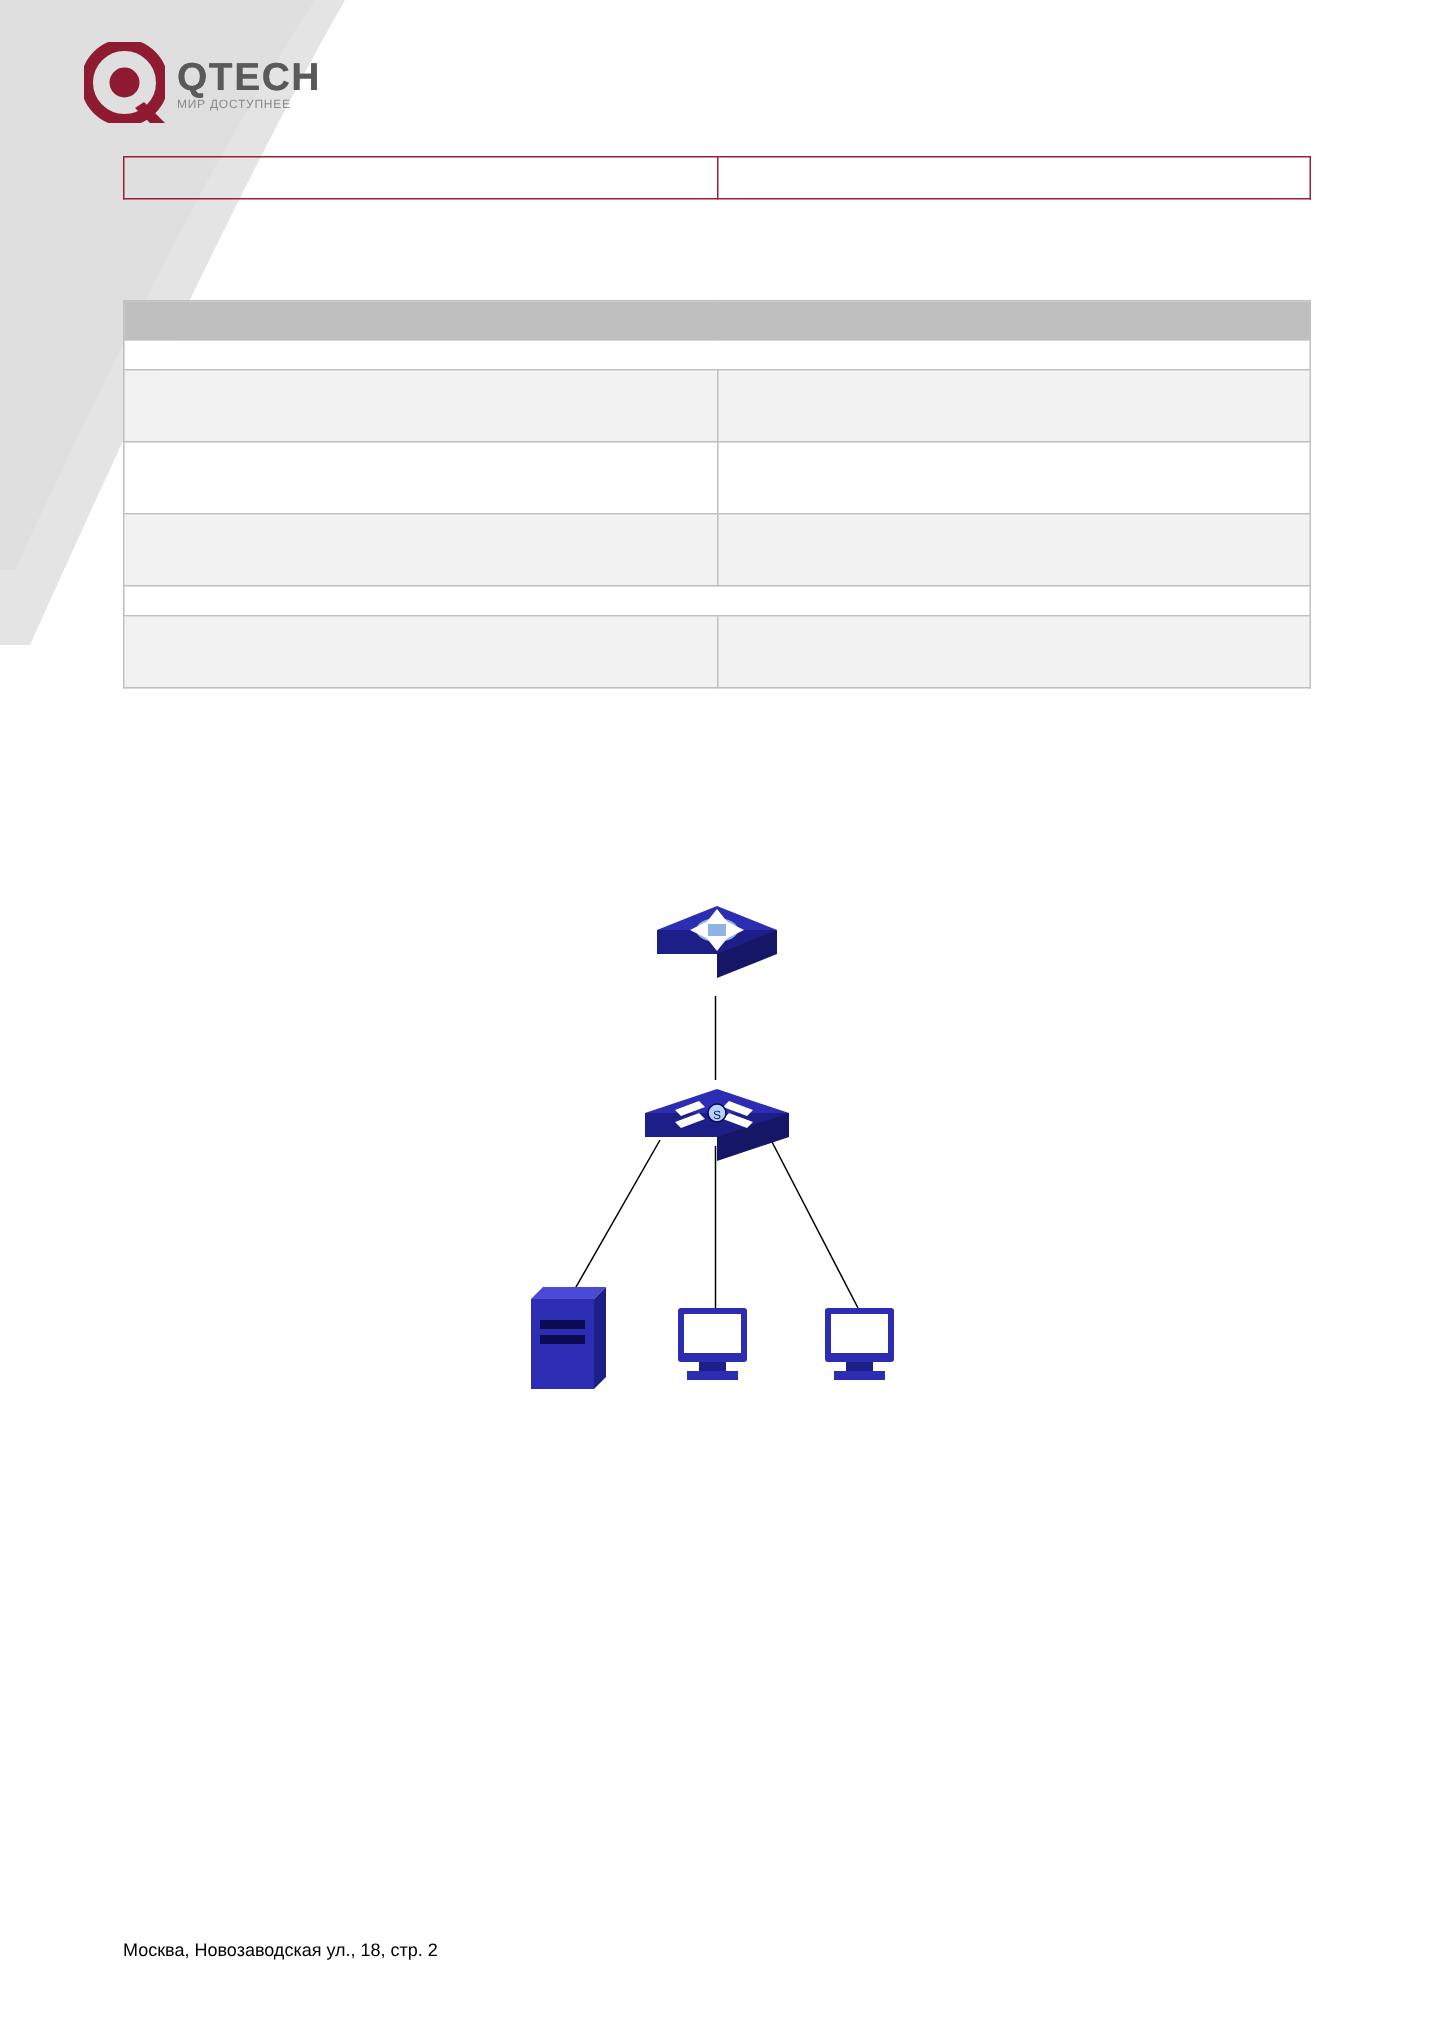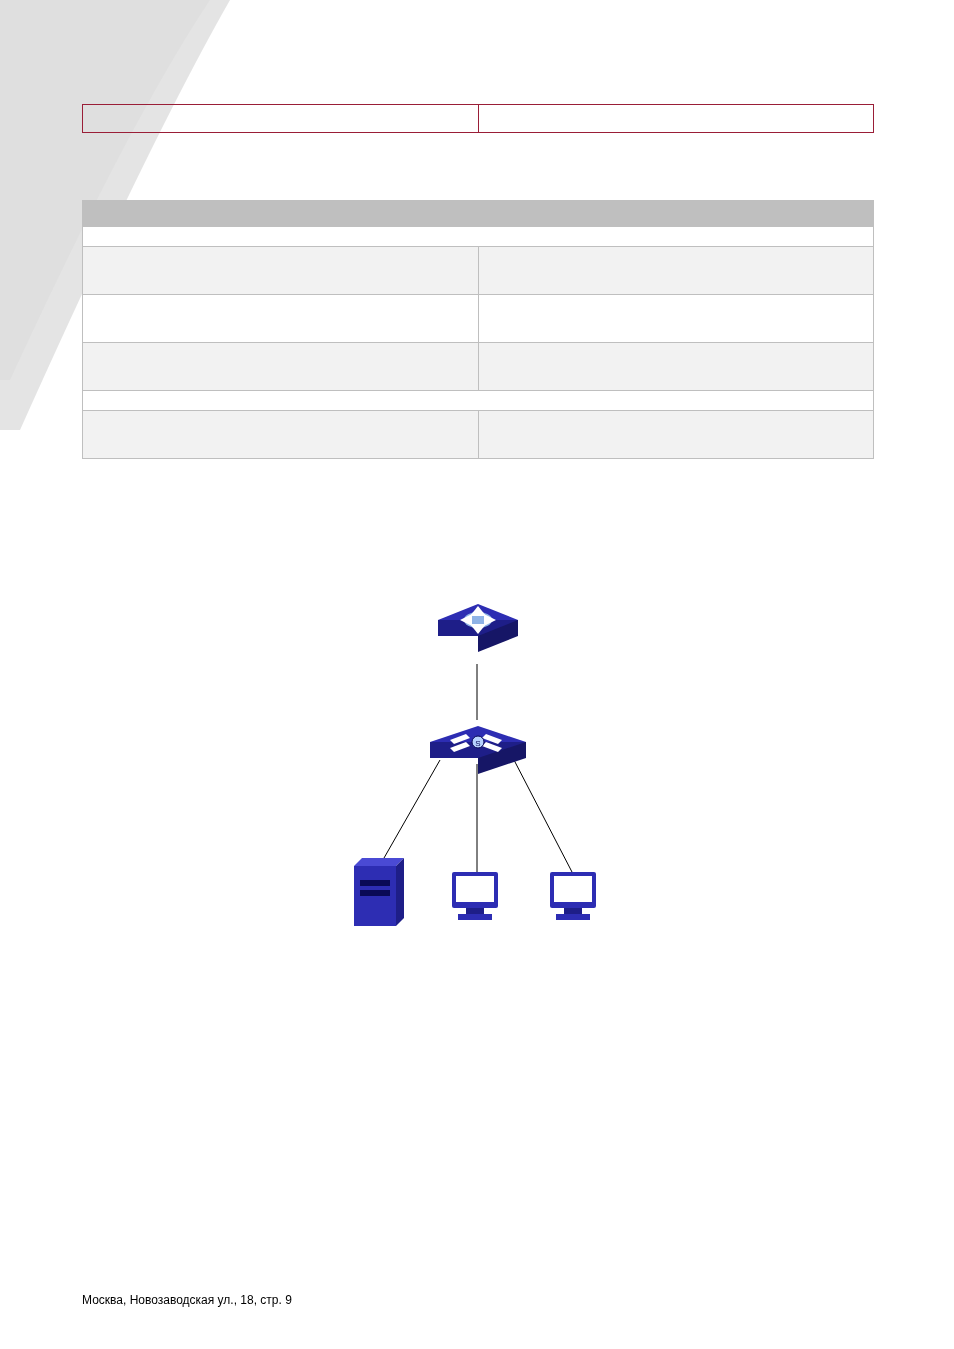--- a/index.html
+++ b/index.html
@@ -34,20 +34,31 @@
 
 <div class="page">
 
   <div class="gray-tri">
     <svg width="230" height="430" viewBox="0 0 230 430">
       <path d="M0,0 L230,0 Q150,140 20,430 L0,430 Z" fill="#c9c9c9" opacity="0.5"></path>
       <path d="M0,0 L210,0 Q130,120 10,380 L0,380 Z" fill="#dcdcdc" opacity="0.6"></path>
     </svg>
   </div>
 
+  <div class="logo-wrap">
+    <svg class="logo-q" viewBox="0 0 54 54">
+      <circle cx="27" cy="27" r="25" fill="none" stroke="#8e1b32" stroke-width="8"></circle>
+      <circle cx="27" cy="27" r="10" fill="#8e1b32"></circle>
+      <polygon points="40,40 54,54 44,54 34,44" fill="#8e1b32"></polygon>
+    </svg>
+    <div class="logo-txt">
+      <div class="brand">QTECH</div>
+      <div class="tagline">МИР ДОСТУПНЕЕ</div>
+    </div>
+  </div>
 
   <table class="hdr-tbl">
     <tbody>
         <tr>
       <td></td>
       <td></td>
     </tr>
   </tbody>
     </table>
 
@@ -128,15 +139,15 @@
     </g>
 
     <g transform="translate(210,292)">
       <rect x="0" y="0" width="46" height="36" rx="2" fill="#2d2db3"></rect>
       <rect x="4" y="4" width="38" height="26" fill="#fff"></rect>
       <rect x="14" y="36" width="18" height="6" fill="#1e1e88"></rect>
       <rect x="6" y="42" width="34" height="6" fill="#2d2db3"></rect>
     </g>
   </svg>
 
-  <div class="footer">Москва, Новозаводская ул., 18, стр. 9</div>
+  <div class="footer">Москва, Новозаводская ул., 18, стр. 2</div>
 
 </div>
 
 </body></html>

